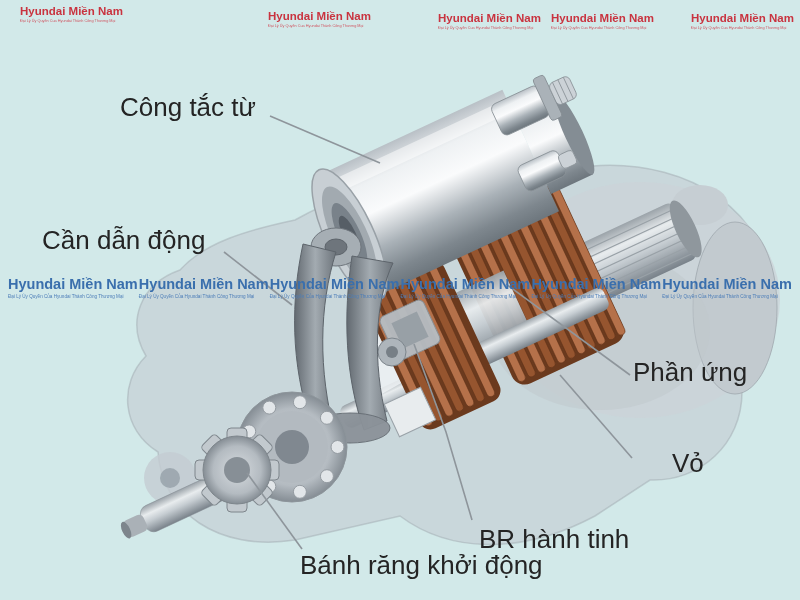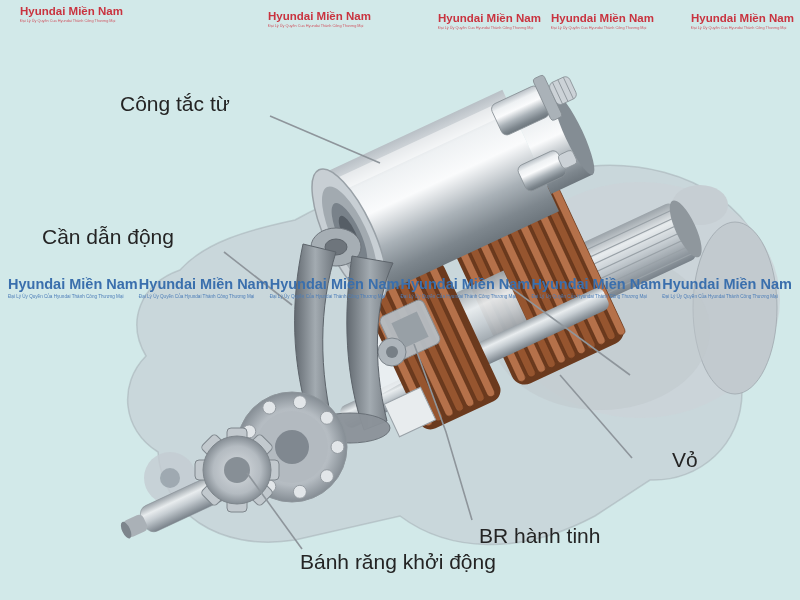--- a/index.html
+++ b/index.html
@@ -1,19 +1,19 @@
 <!DOCTYPE html>
 <html><head>
 <meta charset="utf-8">
 <style>
   html,body{margin:0;padding:0;background:#e8e8e8;}
   .stage{position:relative;width:800px;height:600px;background:#d2e9e9;overflow:hidden;
          font-family:"Liberation Sans",sans-serif;}
   svg.machine{position:absolute;left:0;top:0;}
-  .label{position:absolute;color:#242424;font-size:21px;white-space:nowrap;letter-spacing:0;}
+  .label{position:absolute;color:#242424;font-size:26px;white-space:nowrap;letter-spacing:0;}
   .l-cong{left:120px;top:92px;}
   .l-can{left:42px;top:225px;text-align:center;}
   .l-phan{left:633px;top:357px;}
   .l-vo{left:672px;top:448px;}
   .l-br{left:479px;top:524px;}
   .l-banh{left:300px;top:550px;text-align:center;}
   .wm-row{position:absolute;left:8px;right:8px;top:277px;display:flex;justify-content:space-between;}
   .wm{pointer-events:none;}
   .wm-main{font-weight:bold;font-size:14.5px;line-height:1.05;color:#3a6fad;white-space:nowrap;}
   .wm-sub{font-size:4.6px;color:#4c7db8;margin-top:1.5px;white-space:nowrap;}
@@ -211,20 +211,21 @@
       <line x1="224" y1="252" x2="292" y2="305"></line>
       <line x1="630" y1="375" x2="506" y2="284"></line>
       <line x1="632" y1="458" x2="560" y2="375"></line>
       <polyline points="472,520 446,432 414,344"></polyline>
       <line x1="302" y1="549" x2="247" y2="473"></line>
     </g>
   </svg>
 
   <div class="label l-cong">Công tắc từ</div>
   <div class="label l-can">Cần dẫn động</div>
+  <div class="label l-phan">Phần ứng</div>
   <div class="label l-vo">Vỏ</div>
   <div class="label l-br">BR hành tinh</div>
   <div class="label l-banh">Bánh răng khởi động</div>
 
   <div class="wm-row">
       <div class="wm">
         <div class="wm-main">Hyundai Miền Nam</div>
         <div class="wm-sub">Đại Lý Ủy Quyền Của Hyundai Thành Công Thương Mại</div>
       </div>
       <div class="wm">

